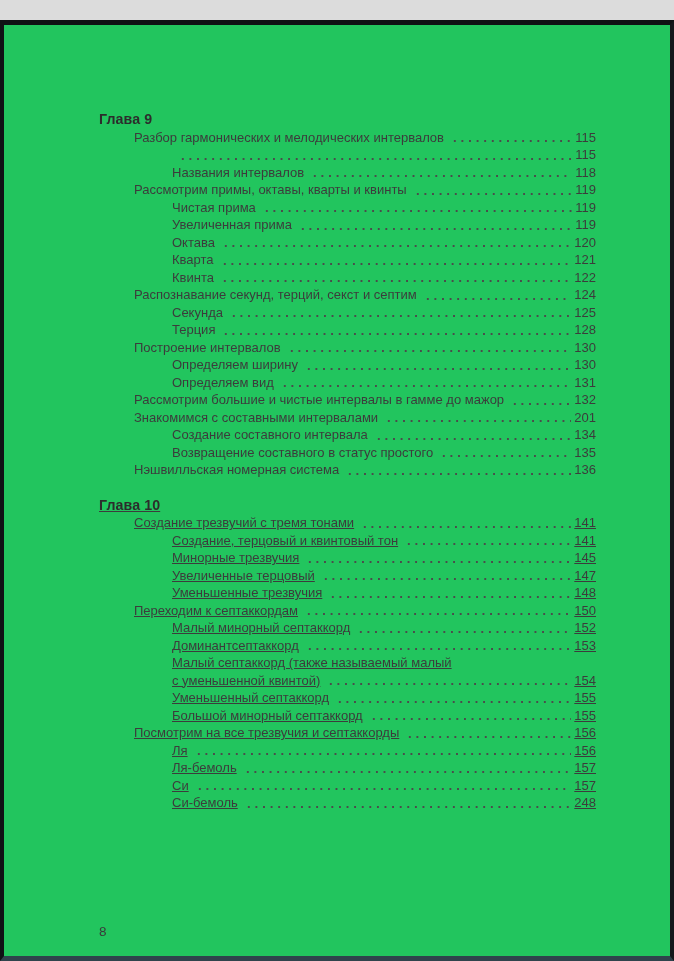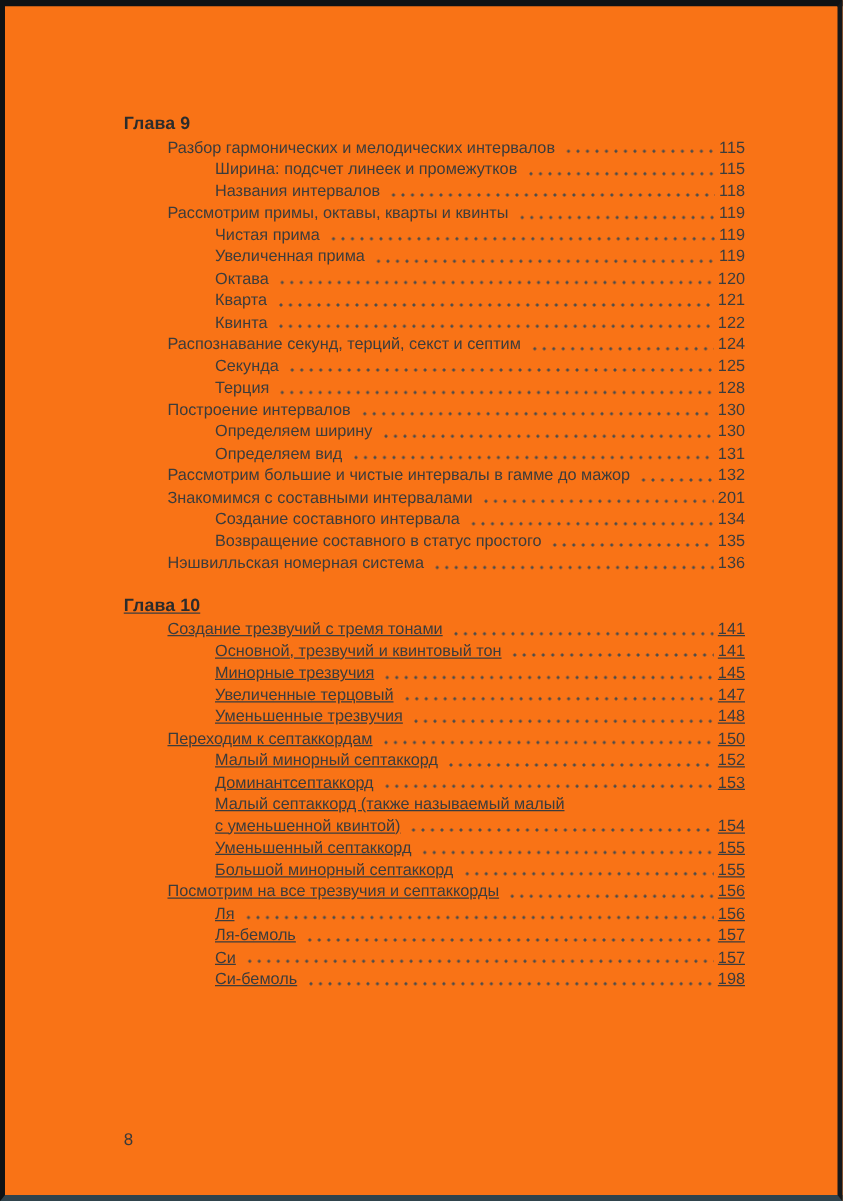--- a/index.html
+++ b/index.html
@@ -2,25 +2,26 @@
 <html><head>
 <meta charset="utf-8">
 <style>
   html,body{margin:0;padding:0;}
   body{
     width:674px;height:961px;position:relative;
     background:#dcdcdc;overflow:hidden;
     font-family:"Liberation Sans",sans-serif;
   }
   .page{
-    position:absolute;inset:0;background:#f97316;box-sizing:border-box;
+    position:absolute;inset:0;background:#22c55e;box-sizing:border-box;
     border-top:5px solid #0f1214;
     border-left:4px solid #0f1214;
     border-right:4px solid #14181b;
     border-bottom:5px solid #2f434c;
+    margin-top:20px;
   }
   .toc{
     position:absolute;left:95px;top:86px;width:497px;
     color:#3c3c3c;font-size:13px;
   }
   .row{
     display:flex;align-items:baseline;
     line-height:17.5px;height:17.5px;white-space:nowrap;
   }
   .row .t{flex:0 0 auto;}
@@ -53,21 +54,20 @@
       <div class="section">
         <div class="row chapter-label-row">
           <span class="t">Глава 9</span>
         </div>
         <div class="row lvl1">
           <span class="t">Разбор гармонических и мелодических интервалов</span>
           <span class="dots"></span>
           <span class="pg">115</span>
         </div>
         <div class="row lvl2">
-          <span class="t">Ширина: подсчет линеек и промежутков</span>
           <span class="dots"></span>
           <span class="pg">115</span>
         </div>
         <div class="row lvl2">
           <span class="t">Названия интервалов</span>
           <span class="dots"></span>
           <span class="pg">118</span>
         </div>
         <div class="row lvl1">
           <span class="t">Рассмотрим примы, октавы, кварты и квинты</span>
@@ -158,21 +158,21 @@
       <div class="section">
         <div class="row chapter-label-row">
           <span class="t">Глава 10</span>
         </div>
         <div class="row lvl1">
           <span class="t">Создание трезвучий с тремя тонами</span>
           <span class="dots"></span>
           <span class="pg">141</span>
         </div>
         <div class="row lvl2">
-          <span class="t">Основной, трезвучий и квинтовый тон</span>
+          <span class="t">Создание, терцовый и квинтовый тон</span>
           <span class="dots"></span>
           <span class="pg">141</span>
         </div>
         <div class="row lvl2">
           <span class="t">Минорные трезвучия</span>
           <span class="dots"></span>
           <span class="pg">145</span>
         </div>
         <div class="row lvl2">
           <span class="t">Увеличенные терцовый</span>
@@ -233,18 +233,18 @@
           <span class="pg">157</span>
         </div>
         <div class="row lvl2">
           <span class="t">Си</span>
           <span class="dots"></span>
           <span class="pg">157</span>
         </div>
         <div class="row lvl2">
           <span class="t">Си-бемоль</span>
           <span class="dots"></span>
-          <span class="pg">198</span>
+          <span class="pg">248</span>
         </div>
       </div>
     </div>
   <div class="folio">8</div>
 </div>
 
 </body></html>

